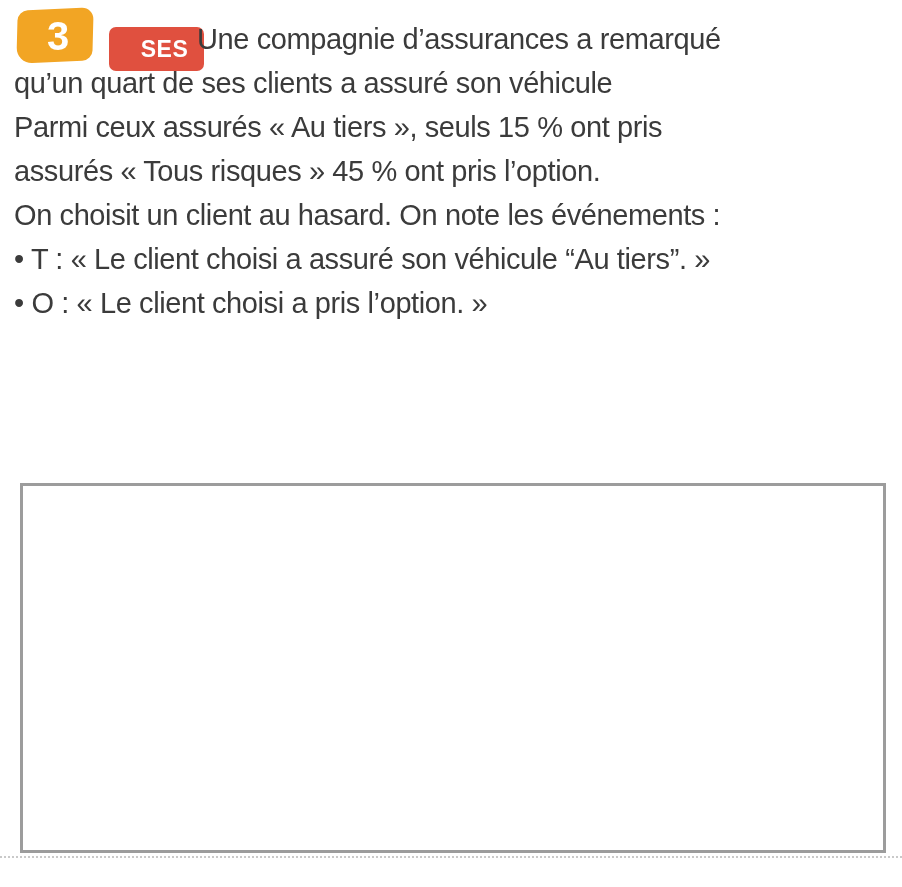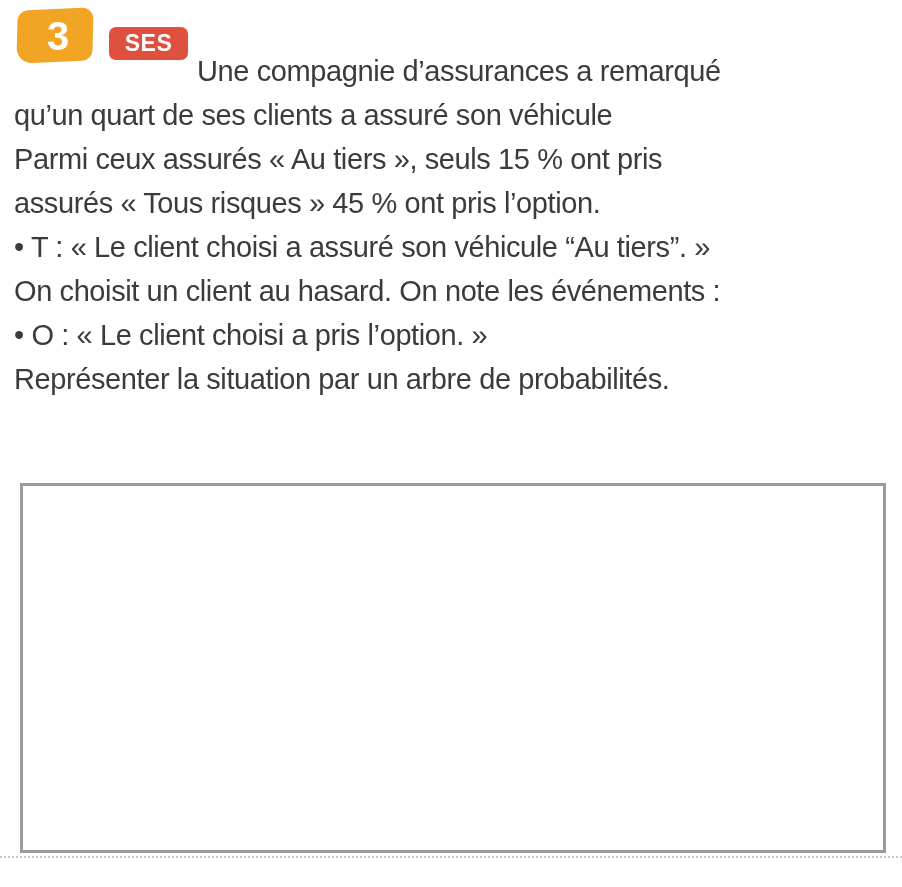--- a/index.html
+++ b/index.html
@@ -38,26 +38,27 @@
     line-height: 1;
     padding-left: 6px;
   }
 
   
   .badge-tag {
     position: absolute;
     left: 109px;
     top: 27px;
     width: 79px;
-    height: 33px;
+    height: 44px;
     background: #E0503F;
     border-radius: 7px;
     display: flex;
     align-items: center;
     justify-content: center;
+    padding-left: 16px;
   }
   .badge-tag span {
     color: #ffffff;
     font-size: 23px;
     font-weight: bold;
     letter-spacing: 0.5px;
     line-height: 1;
   }
 
   
@@ -65,21 +66,21 @@
     position: absolute;
     left: 14px;
     top: 17px;
     width: 880px;
     color: #3B3B3B;
     font-size: 29px;
     line-height: 44px;
     letter-spacing: -0.4px;
   }
   .line { height: 44px; white-space: nowrap; }
-  .line.first { padding-left: 183px; margin-top: 32px; }
+  .line.first { padding-left: 183px; }
 
   
   .answer-box {
     position: absolute;
     left: 20px;
     top: 483px;
     width: 860px;
     height: 364px;
     background: #ffffff;
     border: 3px solid #9C9C9C;
@@ -107,23 +108,22 @@
 
   <div class="badge-tag">
     <span>SES</span>
   </div>
 
   <div class="text-block">
     <div class="line first">Une compagnie d’assurances a remarqué</div>
     <div class="line">qu’un quart de ses clients a assuré son véhicule</div>
     <div class="line">Parmi ceux assurés « Au tiers », seuls 15 % ont pris</div>
     <div class="line">assurés « Tous risques » 45 % ont pris l’option.</div>
+    <div class="line">On choisit un client au hasard. On note les événements :</div>
     <div class="line">• T : « Le client choisi a assuré son véhicule “Au tiers”. »</div>
-    <div class="line">On choisit un client au hasard. On note les événements :</div>
     <div class="line">• O : « Le client choisi a pris l’option. »</div>
-    <div class="line">Représenter la situation par un arbre de probabilités.</div>
   </div>
 
   <div class="answer-box"></div>
 
   <div class="dotted-separator"></div>
 
 </div>
 
 </body></html>

